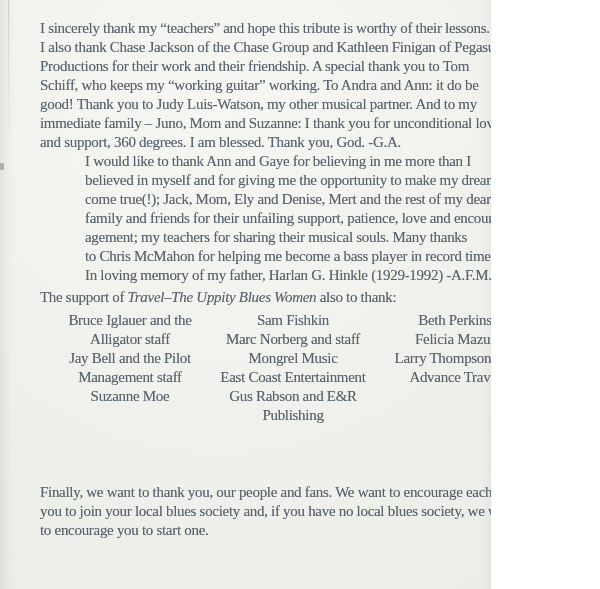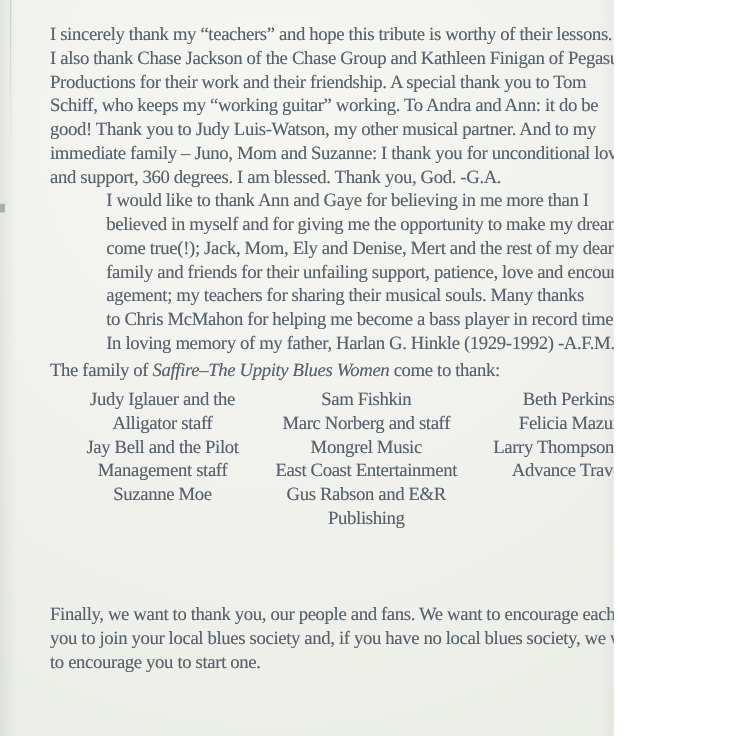--- a/index.html
+++ b/index.html
@@ -66,23 +66,23 @@
 and support, 360 degrees. I am blessed. Thank you, God. -G.A.</div>
 
   <div class="block p2">I would like to thank Ann and Gaye for believing in me more than I
 believed in myself and for giving me the opportunity to make my dreams
 come true(!); Jack, Mom, Ely and Denise, Mert and the rest of my dear
 family and friends for their unfailing support, patience, love and encour-
 agement; my teachers for sharing their musical souls. Many thanks
 to Chris McMahon for helping me become a bass player in record time!
 In loving memory of my father, Harlan G. Hinkle (1929-1992) -A.F.M.</div>
 
-  <div class="block members"><span>The family of </span><span class="italic">Saffire–The Uppity Blues Women</span><span> come to thank:</span></div>
+  <div class="block members"><span>The support of </span><span class="italic">Travel–The Uppity Blues Women</span><span> also to thank:</span></div>
 
-  <div class="block col col1">Judy Iglauer and the
+  <div class="block col col1">Bruce Iglauer and the
 Alligator staff
 Jay Bell and the Pilot
 Management staff
 Suzanne Moe</div>
 
   <div class="block col col2">Sam Fishkin
 Marc Norberg and staff
 Mongrel Music
 East Coast Entertainment
 Gus Rabson and E&amp;R

